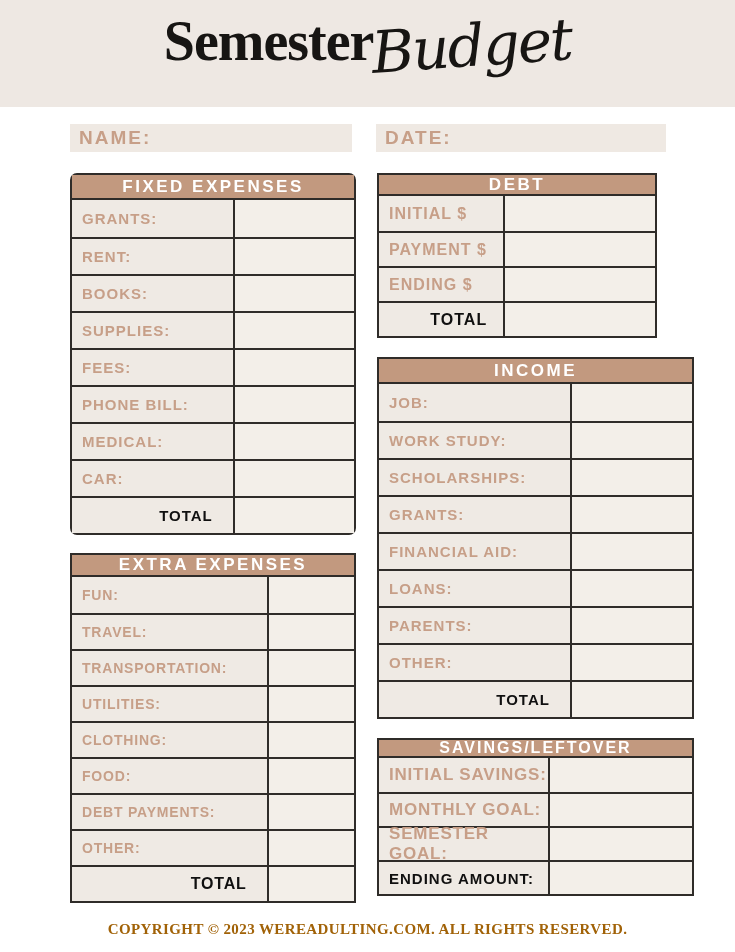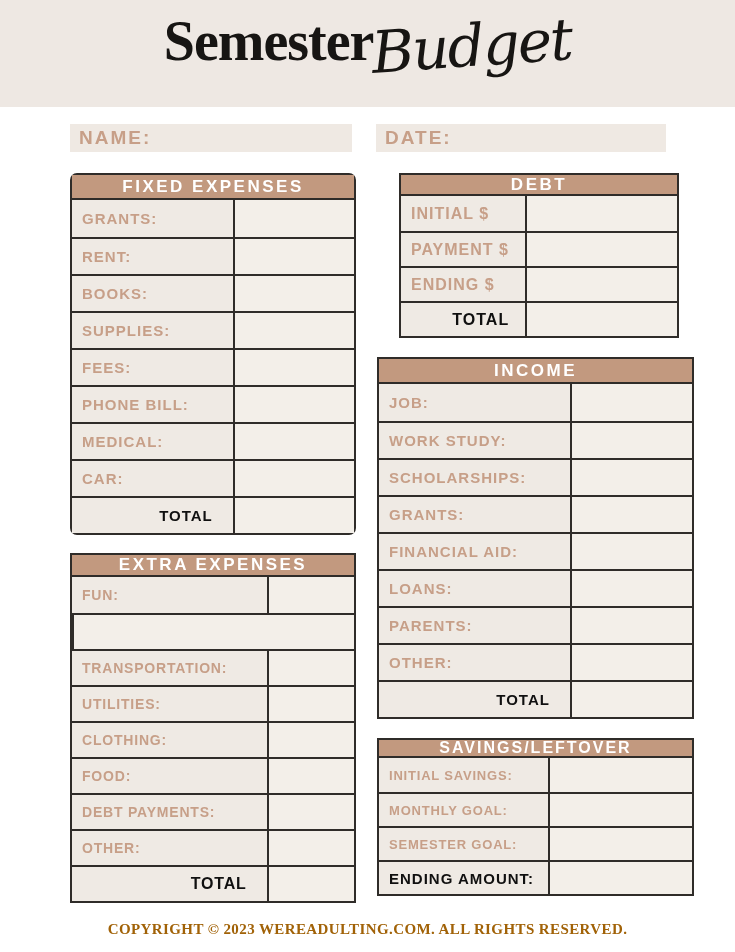--- a/index.html
+++ b/index.html
@@ -75,35 +75,35 @@
   .t-fixed .thead{height:25px;}
   .t-fixed .row{height:37px;}
   .t-fixed .lbl{width:57%;font-size:15px;letter-spacing:1px;}
   
   .t-extra{left:70px;top:553px;width:286px;}
   .t-extra .thead{height:22px;}
   .t-extra .row{height:36px;}
   .t-extra .lbl{width:69%;font-size:14px;letter-spacing:0.8px;}
   .t-extra .total .lbl{font-size:16px;}
   
-  .t-debt{left:377px;top:173px;width:280px;margin-left:22px;}
+  .t-debt{left:377px;top:173px;width:280px;}
   .t-debt .thead{height:21px;}
   .t-debt .row{height:35px;}
   .t-debt .lbl{width:45%;font-size:16px;letter-spacing:1px;}
   .t-debt .total .lbl{font-size:16px;padding-right:16px;}
   
   .t-income{left:377px;top:357px;width:317px;}
   .t-income .thead{height:25px;}
   .t-income .row{height:37px;}
   .t-income .lbl{width:61%;font-size:15px;letter-spacing:1px;}
   
   .t-savings{left:377px;top:738px;width:317px;}
   .t-savings .thead{height:18px;font-size:16px;letter-spacing:2px;}
   .t-savings .row{height:34px;}
-  .t-savings .lbl{width:54%;font-size:13px;letter-spacing:0.8px;}
+  .t-savings .lbl{width:54%;font-size:17px;letter-spacing:0.8px;}
   .t-savings .total .lbl{
     justify-content:flex-start;padding-left:10px;padding-right:0;
     font-size:15px;letter-spacing:1px;
   }
   
   .footer{
     position:absolute;left:0;top:921px;width:100%;
     text-align:center;
     font-family:"Liberation Serif", serif;
     font-weight:700;font-size:15px;letter-spacing:0.4px;color:#a16207;
@@ -162,20 +162,21 @@
     </div>
 </section>
 
 <section class="table t-extra">
   <div class="thead">EXTRA EXPENSES</div>
   <div class="row">
       <div class="lbl">FUN:</div>
       <div class="val"></div>
     </div>
   <div class="row">
+      <div class="lbl">TRAVEL:</div>
       <div class="val"></div>
     </div>
   <div class="row">
       <div class="lbl">TRANSPORTATION:</div>
       <div class="val"></div>
     </div>
   <div class="row">
       <div class="lbl">UTILITIES:</div>
       <div class="val"></div>
     </div>

